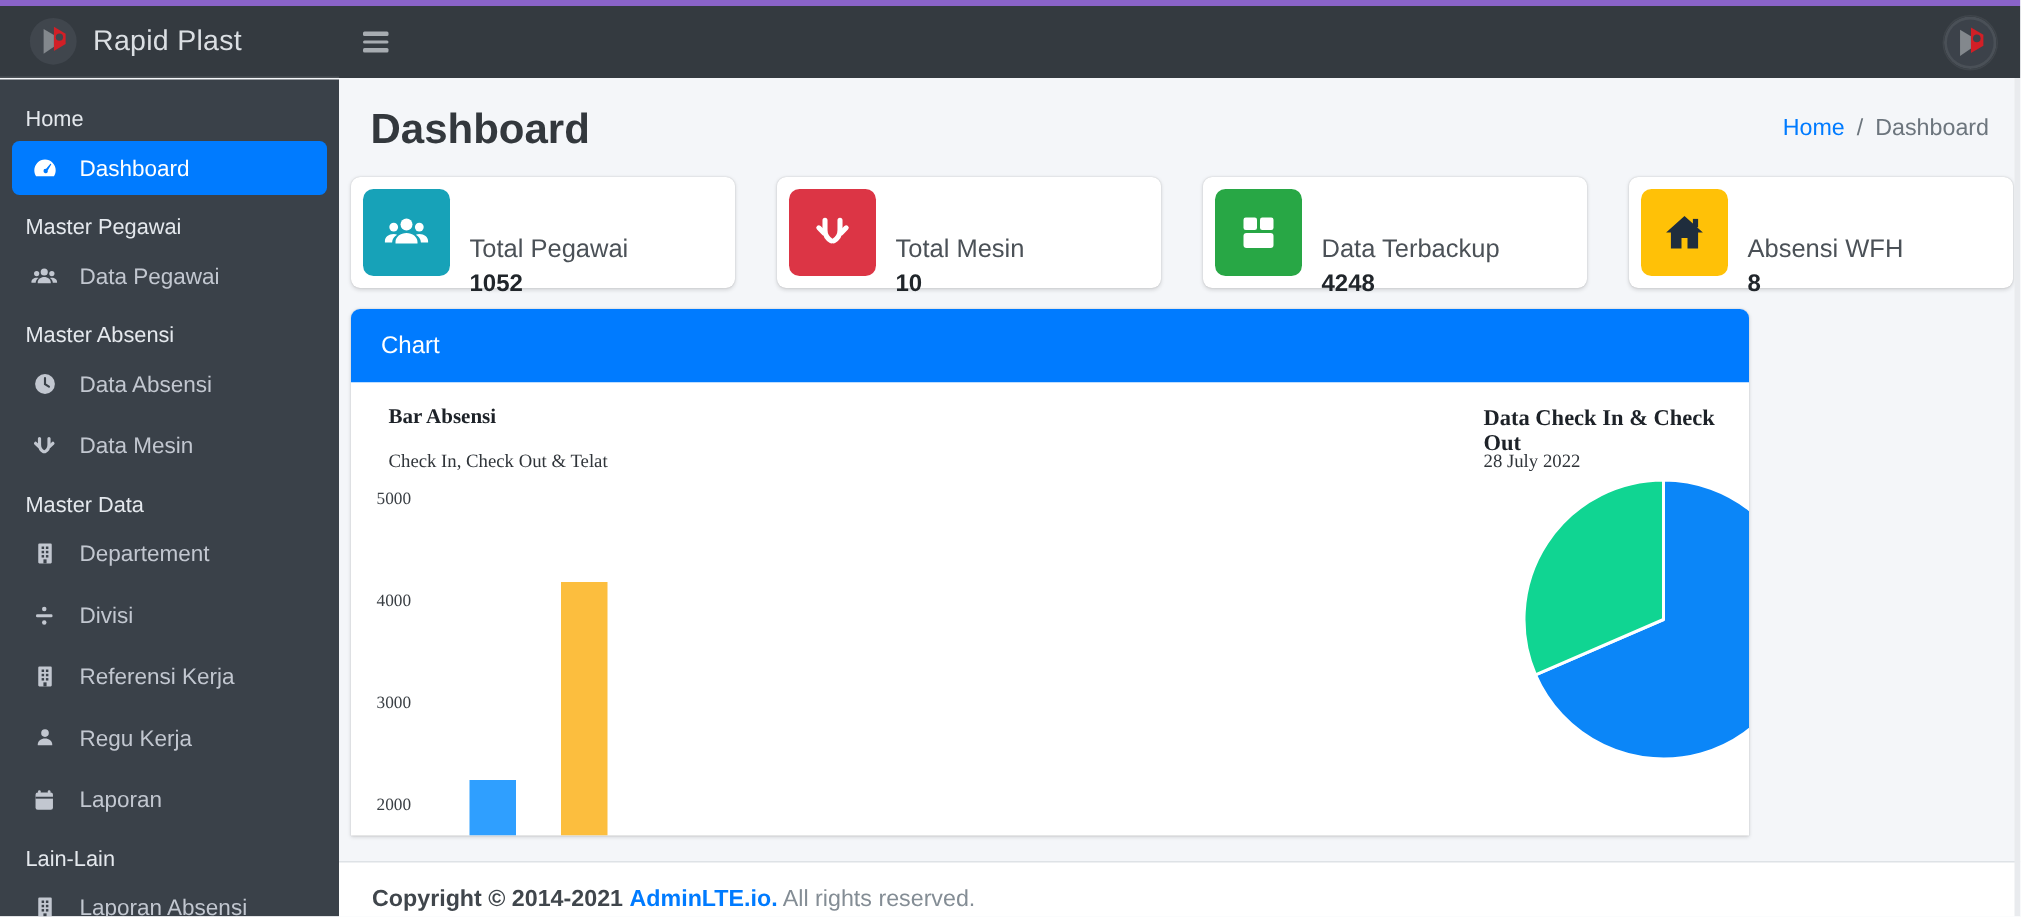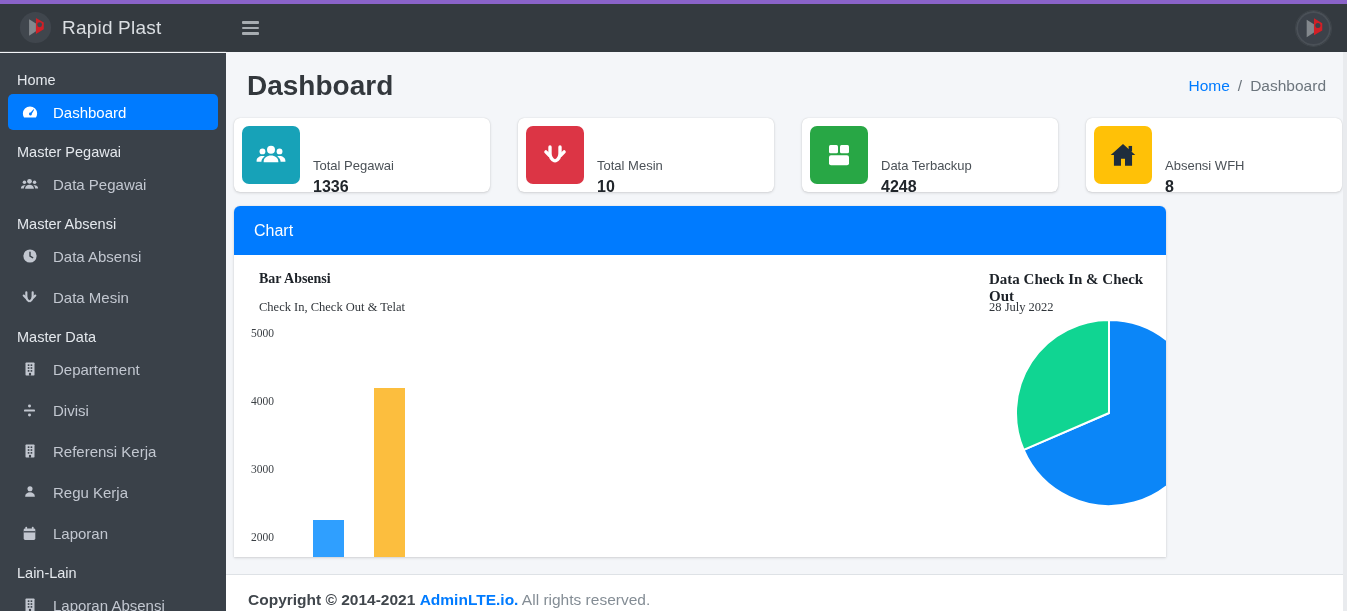--- a/index.html
+++ b/index.html
@@ -30,21 +30,21 @@
   .content-header{position:absolute;left:226px;top:52px;width:1121px;height:62px;display:flex;align-items:center;justify-content:space-between;padding:6px 21px 0 21px;box-sizing:border-box;}
   .page-title{font-size:28px;font-weight:600;color:#33383d;margin:0;}
   .breadcrumb{font-size:15.5px;color:#6c757d;display:flex;gap:8px;align-items:center;}
   .breadcrumb .bc-link{color:#007bff;text-decoration:none;cursor:pointer;}
 
   .info-row{position:absolute;left:234px;top:118px;width:1108px;display:flex;gap:28px;}
   .info-box{flex:1;height:74px;background:#fff;border-radius:6px;box-shadow:0 0 1px rgba(0,0,0,.18),0 1px 3px rgba(0,0,0,.14);display:flex;align-items:center;padding:8px;box-sizing:border-box;}
   .info-icon{width:58px;height:58px;border-radius:7px;display:flex;align-items:center;justify-content:center;color:#fff;flex:none;}
   .info-icon.glyph-dark{color:#1f2d3d;}
   .info-meta{margin-left:13px;}
-  .info-label{font-size:13px;color:#4b5157;margin-top:44px;}
+  .info-label{font-size:17px;color:#4b5157;margin-top:44px;}
   .info-value{font-size:16px;font-weight:700;color:#21262b;margin-top:5px;}
 
   
   .chart-card{position:absolute;left:234px;top:206px;width:932px;height:351px;background:#fff;border-radius:6px 6px 0 0;box-shadow:0 0 1px rgba(0,0,0,.18),0 1px 3px rgba(0,0,0,.14);overflow:hidden;}
   .card-header{height:49px;background:#007bff;color:#fff;font-size:16px;display:flex;align-items:center;padding-left:20px;}
   .card-body{position:relative;height:302px;background:#fff;overflow:hidden;font-family:"Liberation Serif",serif;}
 
   .bar-title{position:absolute;left:25px;top:16px;font-size:14px;font-weight:700;color:#1d2228;}
   .bar-sub{position:absolute;left:25px;top:45px;font-size:12.5px;color:#30353a;text-align:right;}
   .ytick{position:absolute;left:2px;width:38px;text-align:right;font-size:11.5px;color:#3a3f44;}
@@ -252,21 +252,21 @@
             <circle cx="12" cy="8" r="3"></circle>
             <path d="M12 12.3c-3 0-5.5 2-5.5 4.4v.8h11v-.8c0-2.4-2.5-4.4-5.5-4.4z"></path>
             <circle cx="5.6" cy="9.3" r="2.2"></circle>
             <path d="M5.6 12.8c-2.5 0-4.4 1.6-4.4 3.5v.7h3.6c.1-1.7 1-3.1 2.5-3.9-.5-.2-1.1-.3-1.7-.3z"></path>
             <circle cx="18.4" cy="9.3" r="2.2"></circle>
             <path d="M18.4 12.8c-.6 0-1.2.1-1.7.3 1.5.8 2.4 2.2 2.5 3.9h3.6v-.7c0-1.9-1.9-3.5-4.4-3.5z"></path>
           </svg>
       </div>
       <div class="info-meta">
         <div class="info-label">Total Pegawai</div>
-        <div class="info-value">1336</div>
+        <div class="info-value">1052</div>
       </div>
     </div>
     <div class="info-box">
       <div class="info-icon" style="background: rgb(220, 53, 69); --icon-bg: #dc3545;">
         <svg width="30" height="30" viewBox="0 0 24 24" fill="none" stroke="currentColor" stroke-width="2.7" stroke-linecap="round">
             <path d="M8 5.5v5.2c0 2.6 1.3 4.6 3.3 5.8"></path>
             <path d="M16 5.5v5.2c0 2.6-1.3 4.6-3.3 5.8"></path>
             <path d="M4.7 9.5l2.7 2.7"></path>
             <path d="M19.3 9.5l-2.7 2.7"></path>
           </svg>

